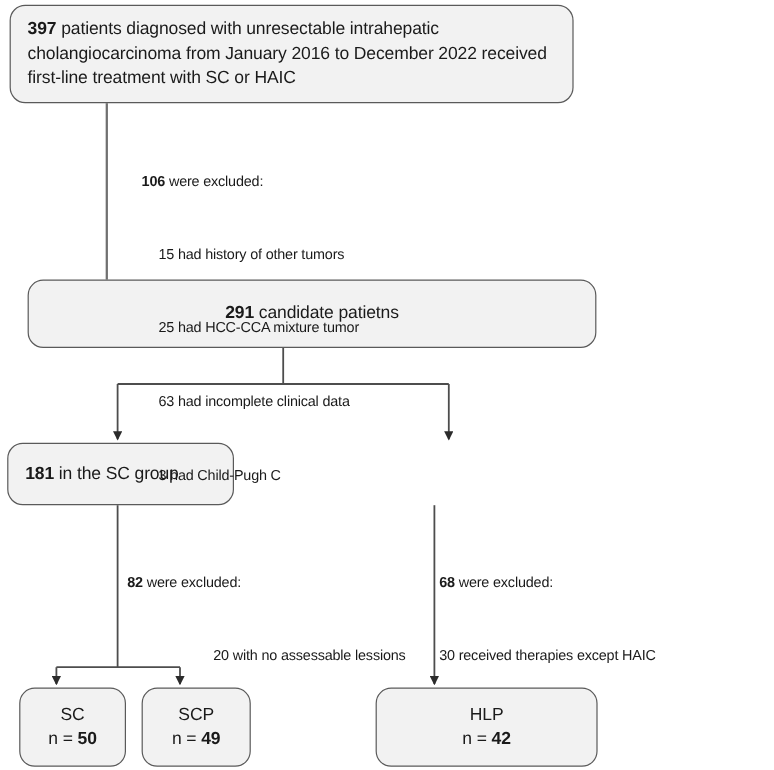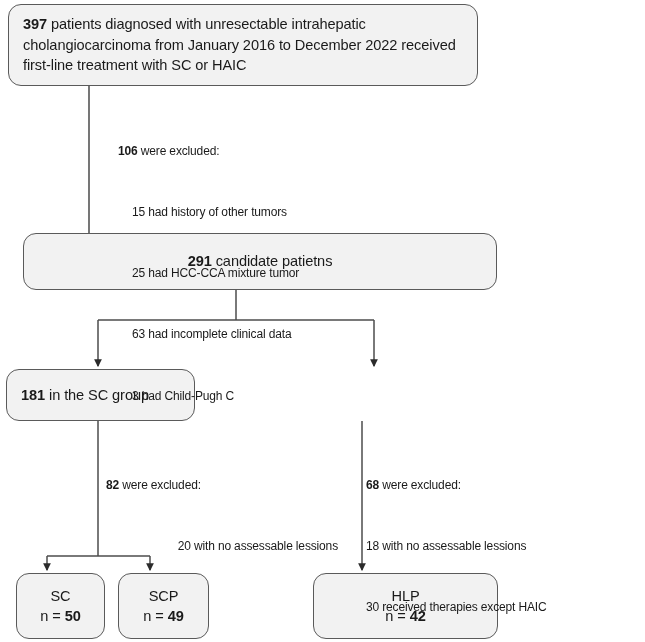--- a/index.html
+++ b/index.html
@@ -150,20 +150,19 @@
   <div class="notes notes-left" id="notes-excluded-sc">
     <span class="hd li" style="text-align:left"><b>82</b><span> were excluded:</span></span>
     <span class="li">20 with no assessable lessions</span>
     
     
     
   </div>
 
   <div class="notes notes-right" id="notes-excluded-haic">
     <span class="hd li" style="text-align:left"><b>68</b><span> were excluded:</span></span>
-    <span class="li">18 with no assessable lessions</span>
     <span class="li">30 received therapies except HAIC</span>
     
     
     
   </div>
 
 </div>
 
 </body></html>

